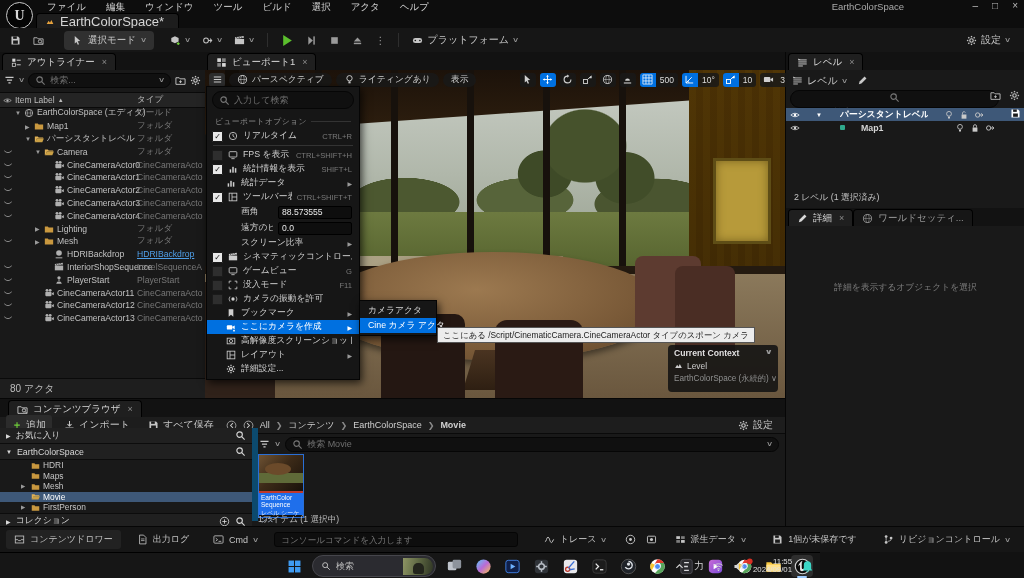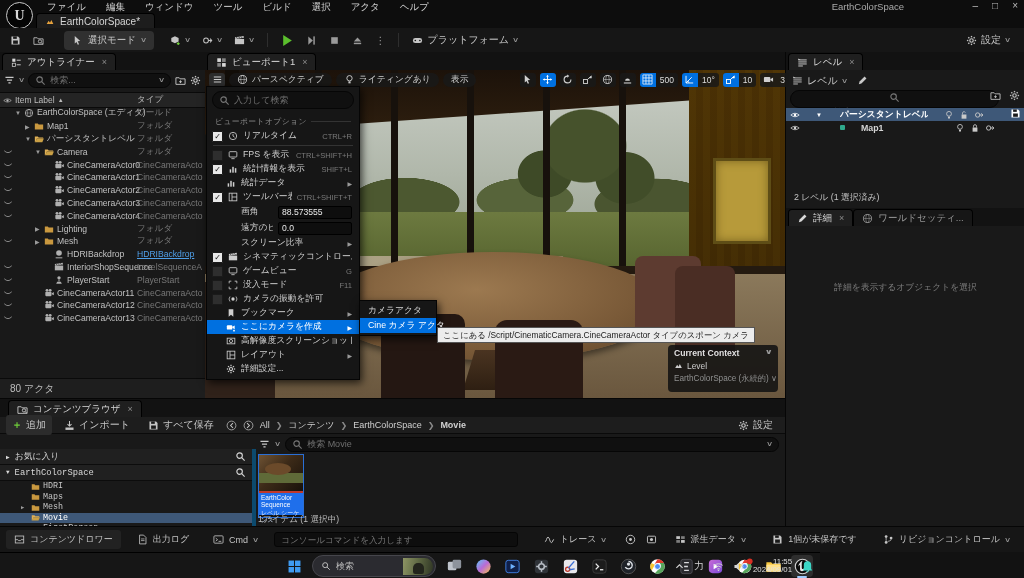--- a/index.html
+++ b/index.html
@@ -10,21 +10,21 @@
   .row{display:flex;align-items:center;}
   .ic{display:inline-flex;width:11px;height:11px;flex:none;}
   .ic svg{width:100%;height:100%;}
   
   #topbar{left:0;top:0;width:1024px;height:28px;background:#0d0d0d;}
   #ue-logo{left:6px;top:2px;width:25px;height:25px;border-radius:50%;background:#050505;border:1.5px solid #c9c9c9;color:#d8d8d8;display:flex;align-items:center;justify-content:center;font-family:"Liberation Serif",serif;font-size:14px;font-weight:bold;}
   #menubar{left:38px;top:0;height:14px;display:flex;gap:2px;}
   .menu-item{padding:1px 9px;color:#cfcfcf;font-size:9.5px;line-height:12px;}
   #wintitle{right:120px;top:1px;font-size:9.5px;color:#aaa;}
   #wincontrols{right:6px;top:0;display:flex;gap:14px;color:#bbb;font-size:10px;}
-  #asset-tab{left:36px;top:13px;height:15px;background:#1d1d1d;border:1px solid #000;border-bottom:none;border-radius:4px 4px 0 0;display:flex;align-items:center;gap:5px;padding:0 14px 0 8px;font-size:10px;color:#d5d5d5;}
+  #asset-tab{left:36px;top:13px;height:15px;background:#1d1d1d;border:1px solid #000;border-bottom:none;border-radius:4px 4px 0 0;display:flex;align-items:center;gap:5px;padding:0 14px 0 8px;font-size:13px;color:#d5d5d5;}
   .orange-lv{width:10px;height:8px;}
   
   #maintoolbar{left:0;top:28px;width:1024px;height:24px;background:#161616;border-bottom:1px solid #060606;display:flex;align-items:center;}
   .tbtn{display:flex;align-items:center;gap:4px;padding:3px 6px;border-radius:3px;color:#c5c5c5;}
   .pill{background:#303030;border-radius:4px;padding:3px 8px;display:flex;gap:5px;align-items:center;font-size:9.5px;}
   .chev{font-size:7px;color:#9a9a9a;transform:scaleX(1.4);}
   .vsep{width:1px;height:14px;background:#2e2e2e;margin:0 7px;}
   .play-green svg{width:13px;height:13px;}
   
   .tabbar{background:#121212;height:18px;display:flex;align-items:flex-end;}
@@ -91,21 +91,21 @@
   .lvrow .ric{display:flex;gap:5px;color:#c9c9c9;}
   #lv-status{left:8px;top:140px;color:#c5c5c5;font-size:8.8px;}
   #details-tabs{left:0;top:156px;width:239px;height:18px;}
   #details-empty{left:0;top:230px;width:239px;text-align:center;color:#7c7c7c;font-size:8.8px;}
   .swatch{width:11px;height:9px;border-radius:1px;}
   
   #cbrowser{left:0;top:398px;width:785px;height:128px;background:#191919;border-top:1px solid #060606;}
   #cb-toolbar{left:0;top:17px;width:785px;height:17px;background:#1d1d1d;border-bottom:1px solid #0a0a0a;display:flex;align-items:center;gap:6px;padding:0 6px;box-sizing:border-box;}
   .crumb{display:flex;align-items:center;gap:6px;font-size:9px;color:#d0d0d0;}
   .crumb .sep{color:#8a8a8a;font-size:8px;}
-  #cb-left{left:0;top:50px;width:252px;height:93px;border-right:4px solid #0c4a6e;font-family:Liberation Mono, monospace;}
+  #cb-left{left:0;top:29px;width:252px;height:93px;border-right:6px solid #0c4a6e;}
   .cb-hdr{height:15px;display:flex;align-items:center;gap:5px;padding:0 6px;background:#202020;border-bottom:1px solid #0c0c0c;color:#d8d8d8;font-size:8.8px;}
   .cb-hdr .sp{flex:1;}
   .trow{height:10.5px;display:flex;align-items:center;gap:3px;font-size:8.4px;color:#c5c5c5;white-space:nowrap;}
   .trow.sel{background:#3e5878;color:#fff;}
   #cb-right{left:253px;top:35px;width:532px;height:93px;}
   #cb-filter{height:16px;display:flex;align-items:center;gap:5px;padding:2px 6px;}
   #asset-card{position:absolute;left:5px;top:20px;width:44px;height:62px;border:1px solid #2a6fd6;background:#111;}
   #asset-thumb{width:100%;height:36px;background:linear-gradient(135deg,#6e5233 0%,#3c2a18 45%,#18110a 100%);position:relative;overflow:hidden;}
   #asset-label{width:100%;height:24px;background:#1f6feb;border-top:2px solid #c0392b;color:#fff;font-size:6.5px;line-height:7px;padding:1px 2px;box-sizing:border-box;}
   #asset-label .t2{margin-top:2px;color:#dce9ff;font-size:6px;}

